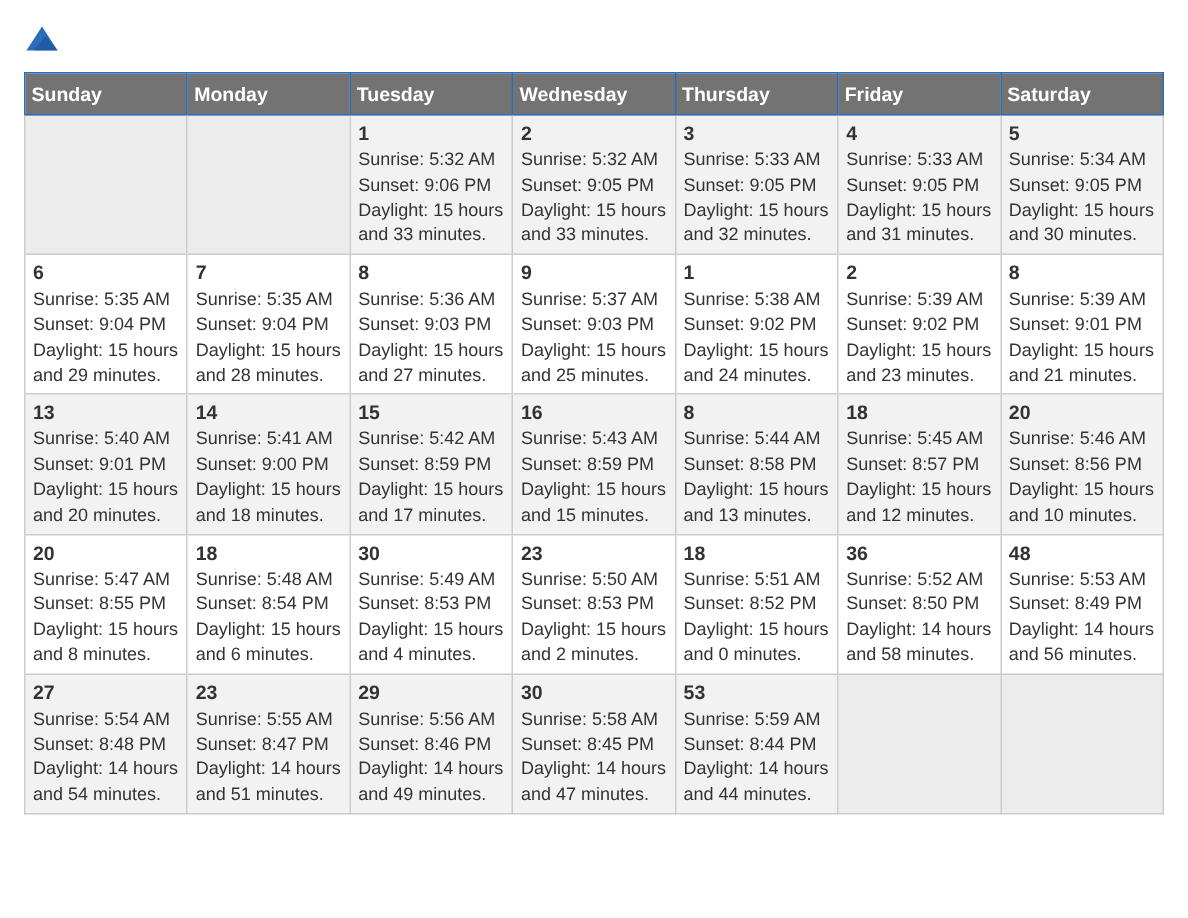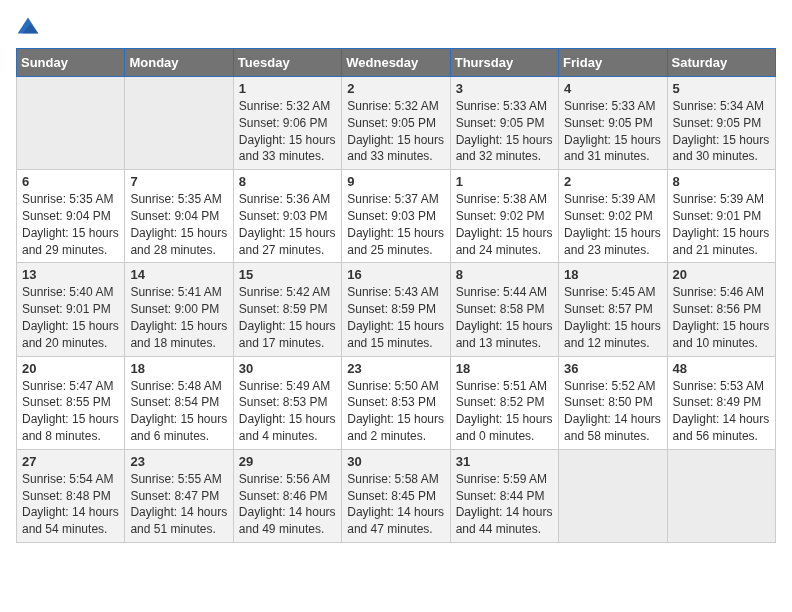--- a/index.html
+++ b/index.html
@@ -256,20 +256,20 @@
         </td>
         <td>
           <span class="day-number">29</span>
           <div class="day-info">Sunrise: 5:56 AM<br>Sunset: 8:46 PM<br>Daylight: 14 hours and 49 minutes.</div>
         </td>
         <td>
           <span class="day-number">30</span>
           <div class="day-info">Sunrise: 5:58 AM<br>Sunset: 8:45 PM<br>Daylight: 14 hours and 47 minutes.</div>
         </td>
         <td>
-          <span class="day-number">31</span>
+          <span class="day-number">53</span>
           <div class="day-info">Sunrise: 5:59 AM<br>Sunset: 8:44 PM<br>Daylight: 14 hours and 44 minutes.</div>
         </td>
         <td class="empty"></td>
         <td class="empty"></td>
       </tr>
     </tbody>
 </table>
 
 </body></html>

